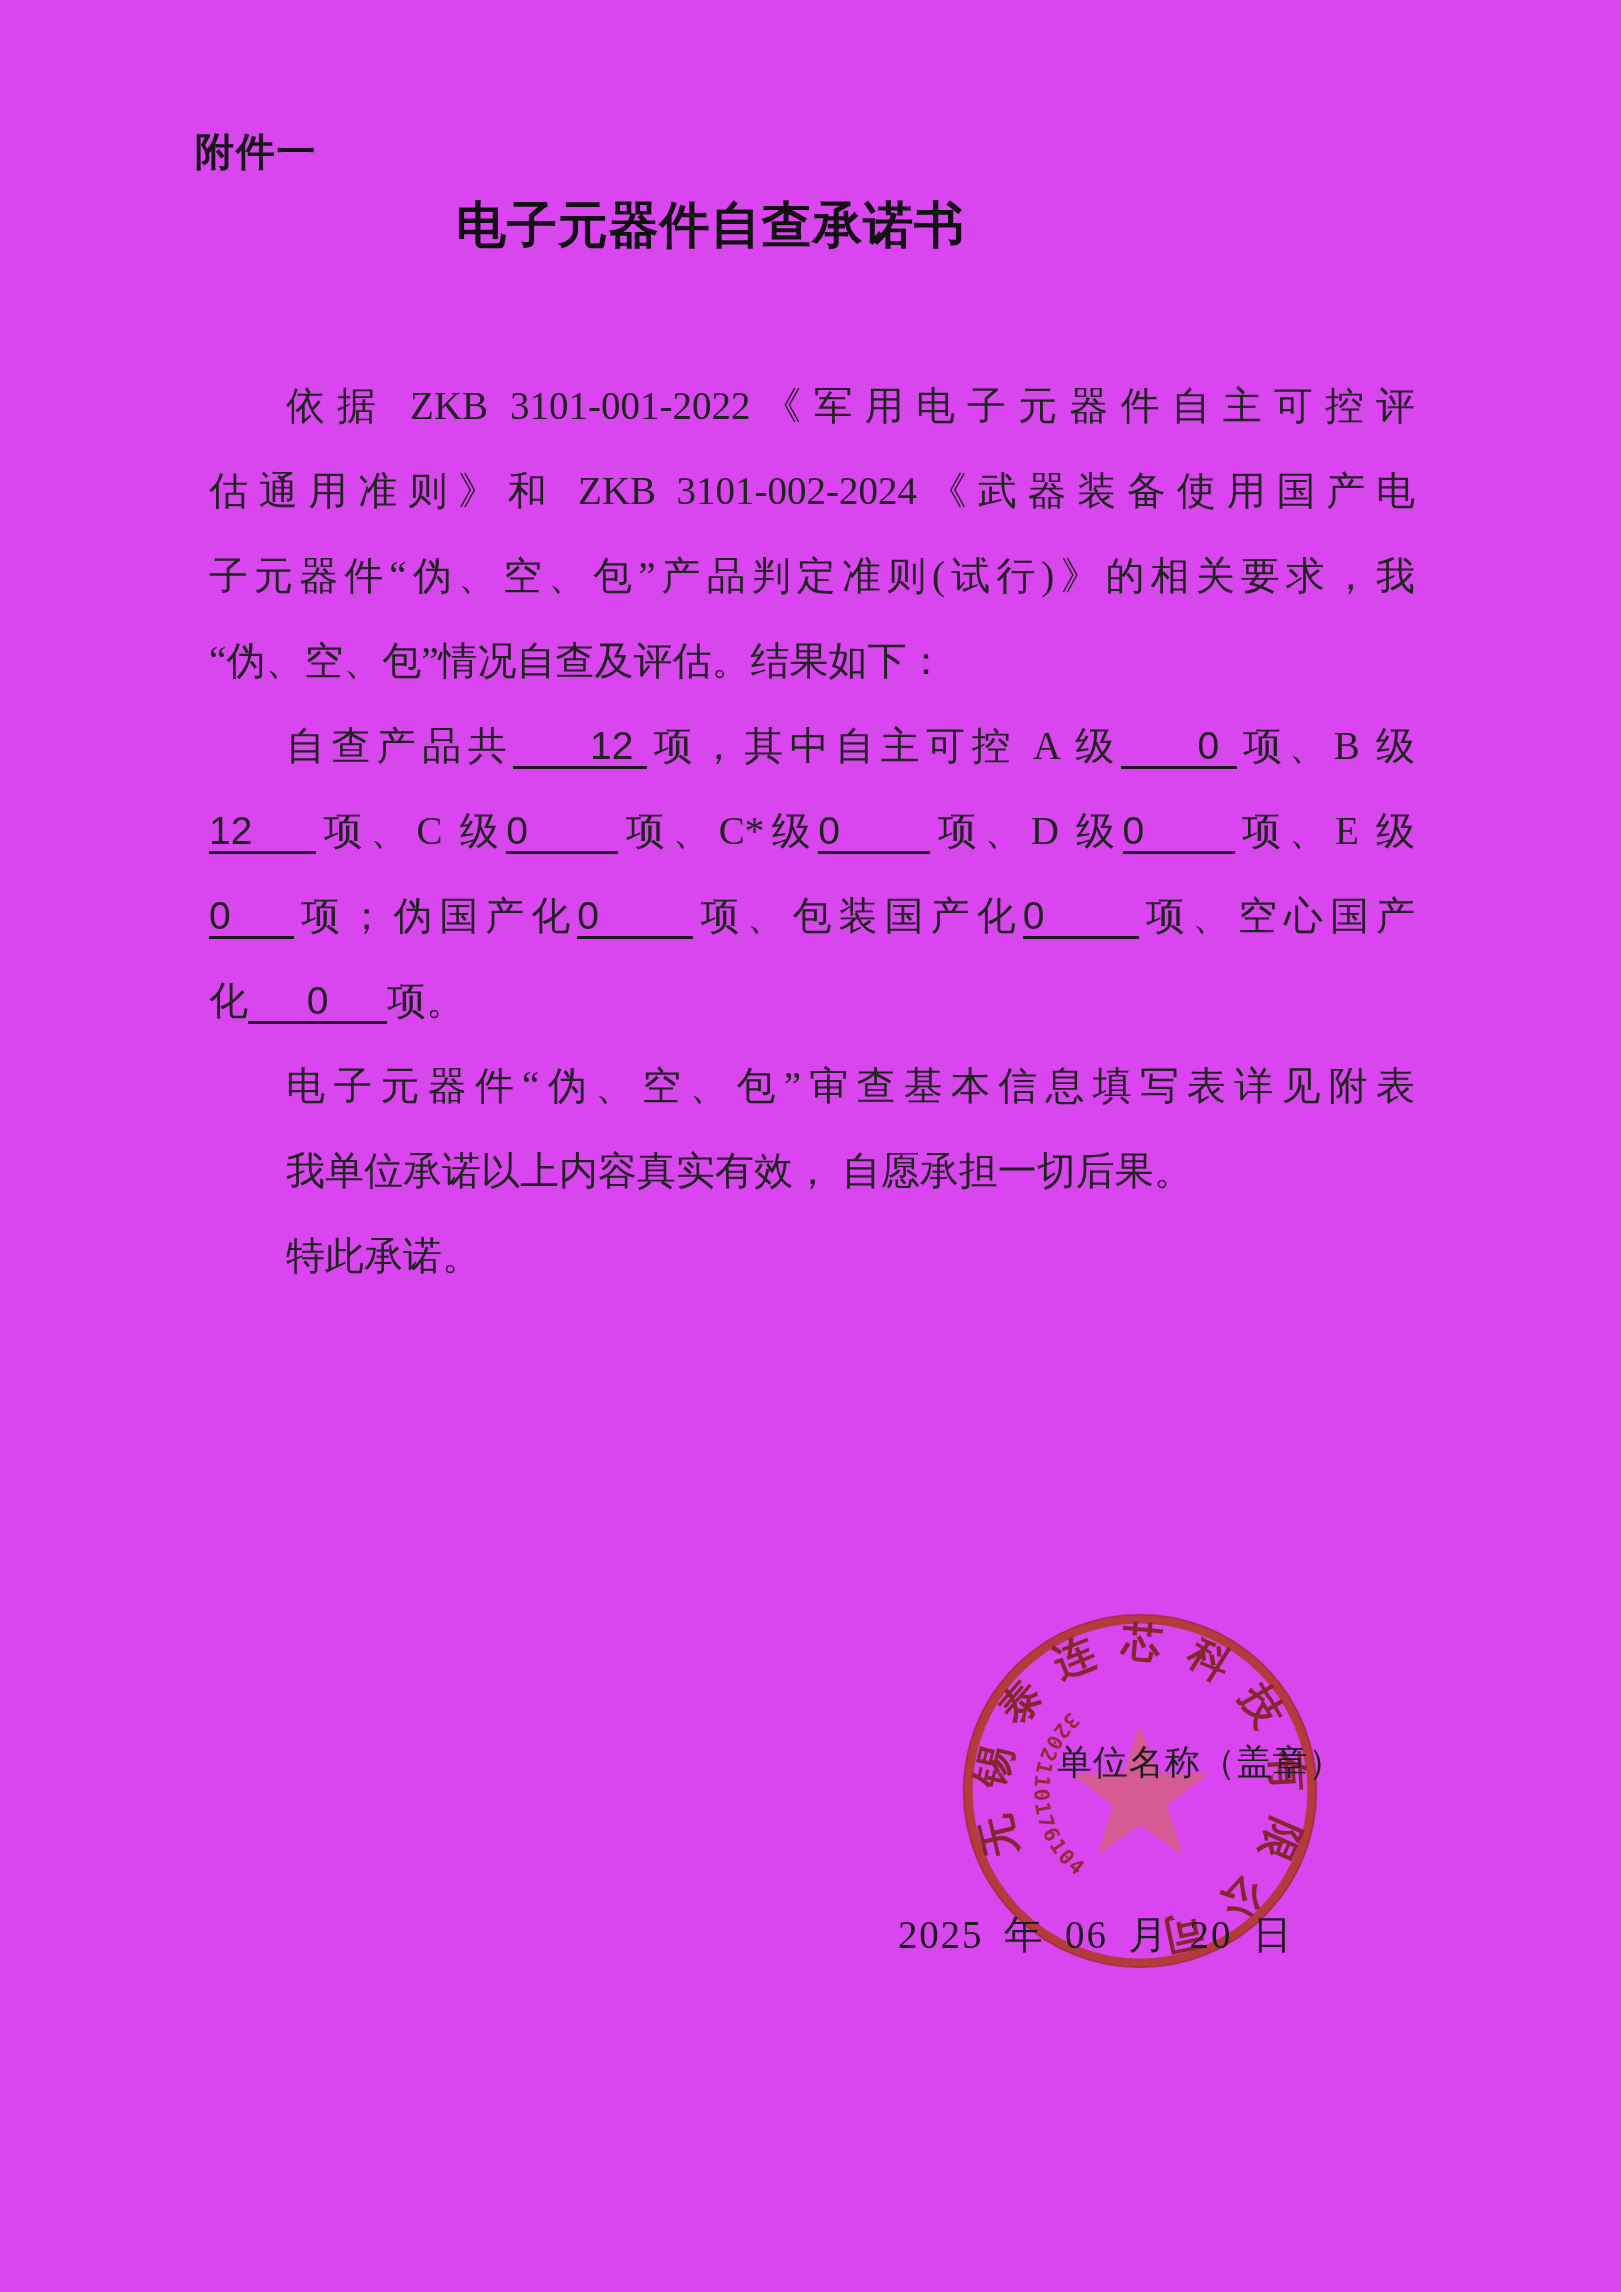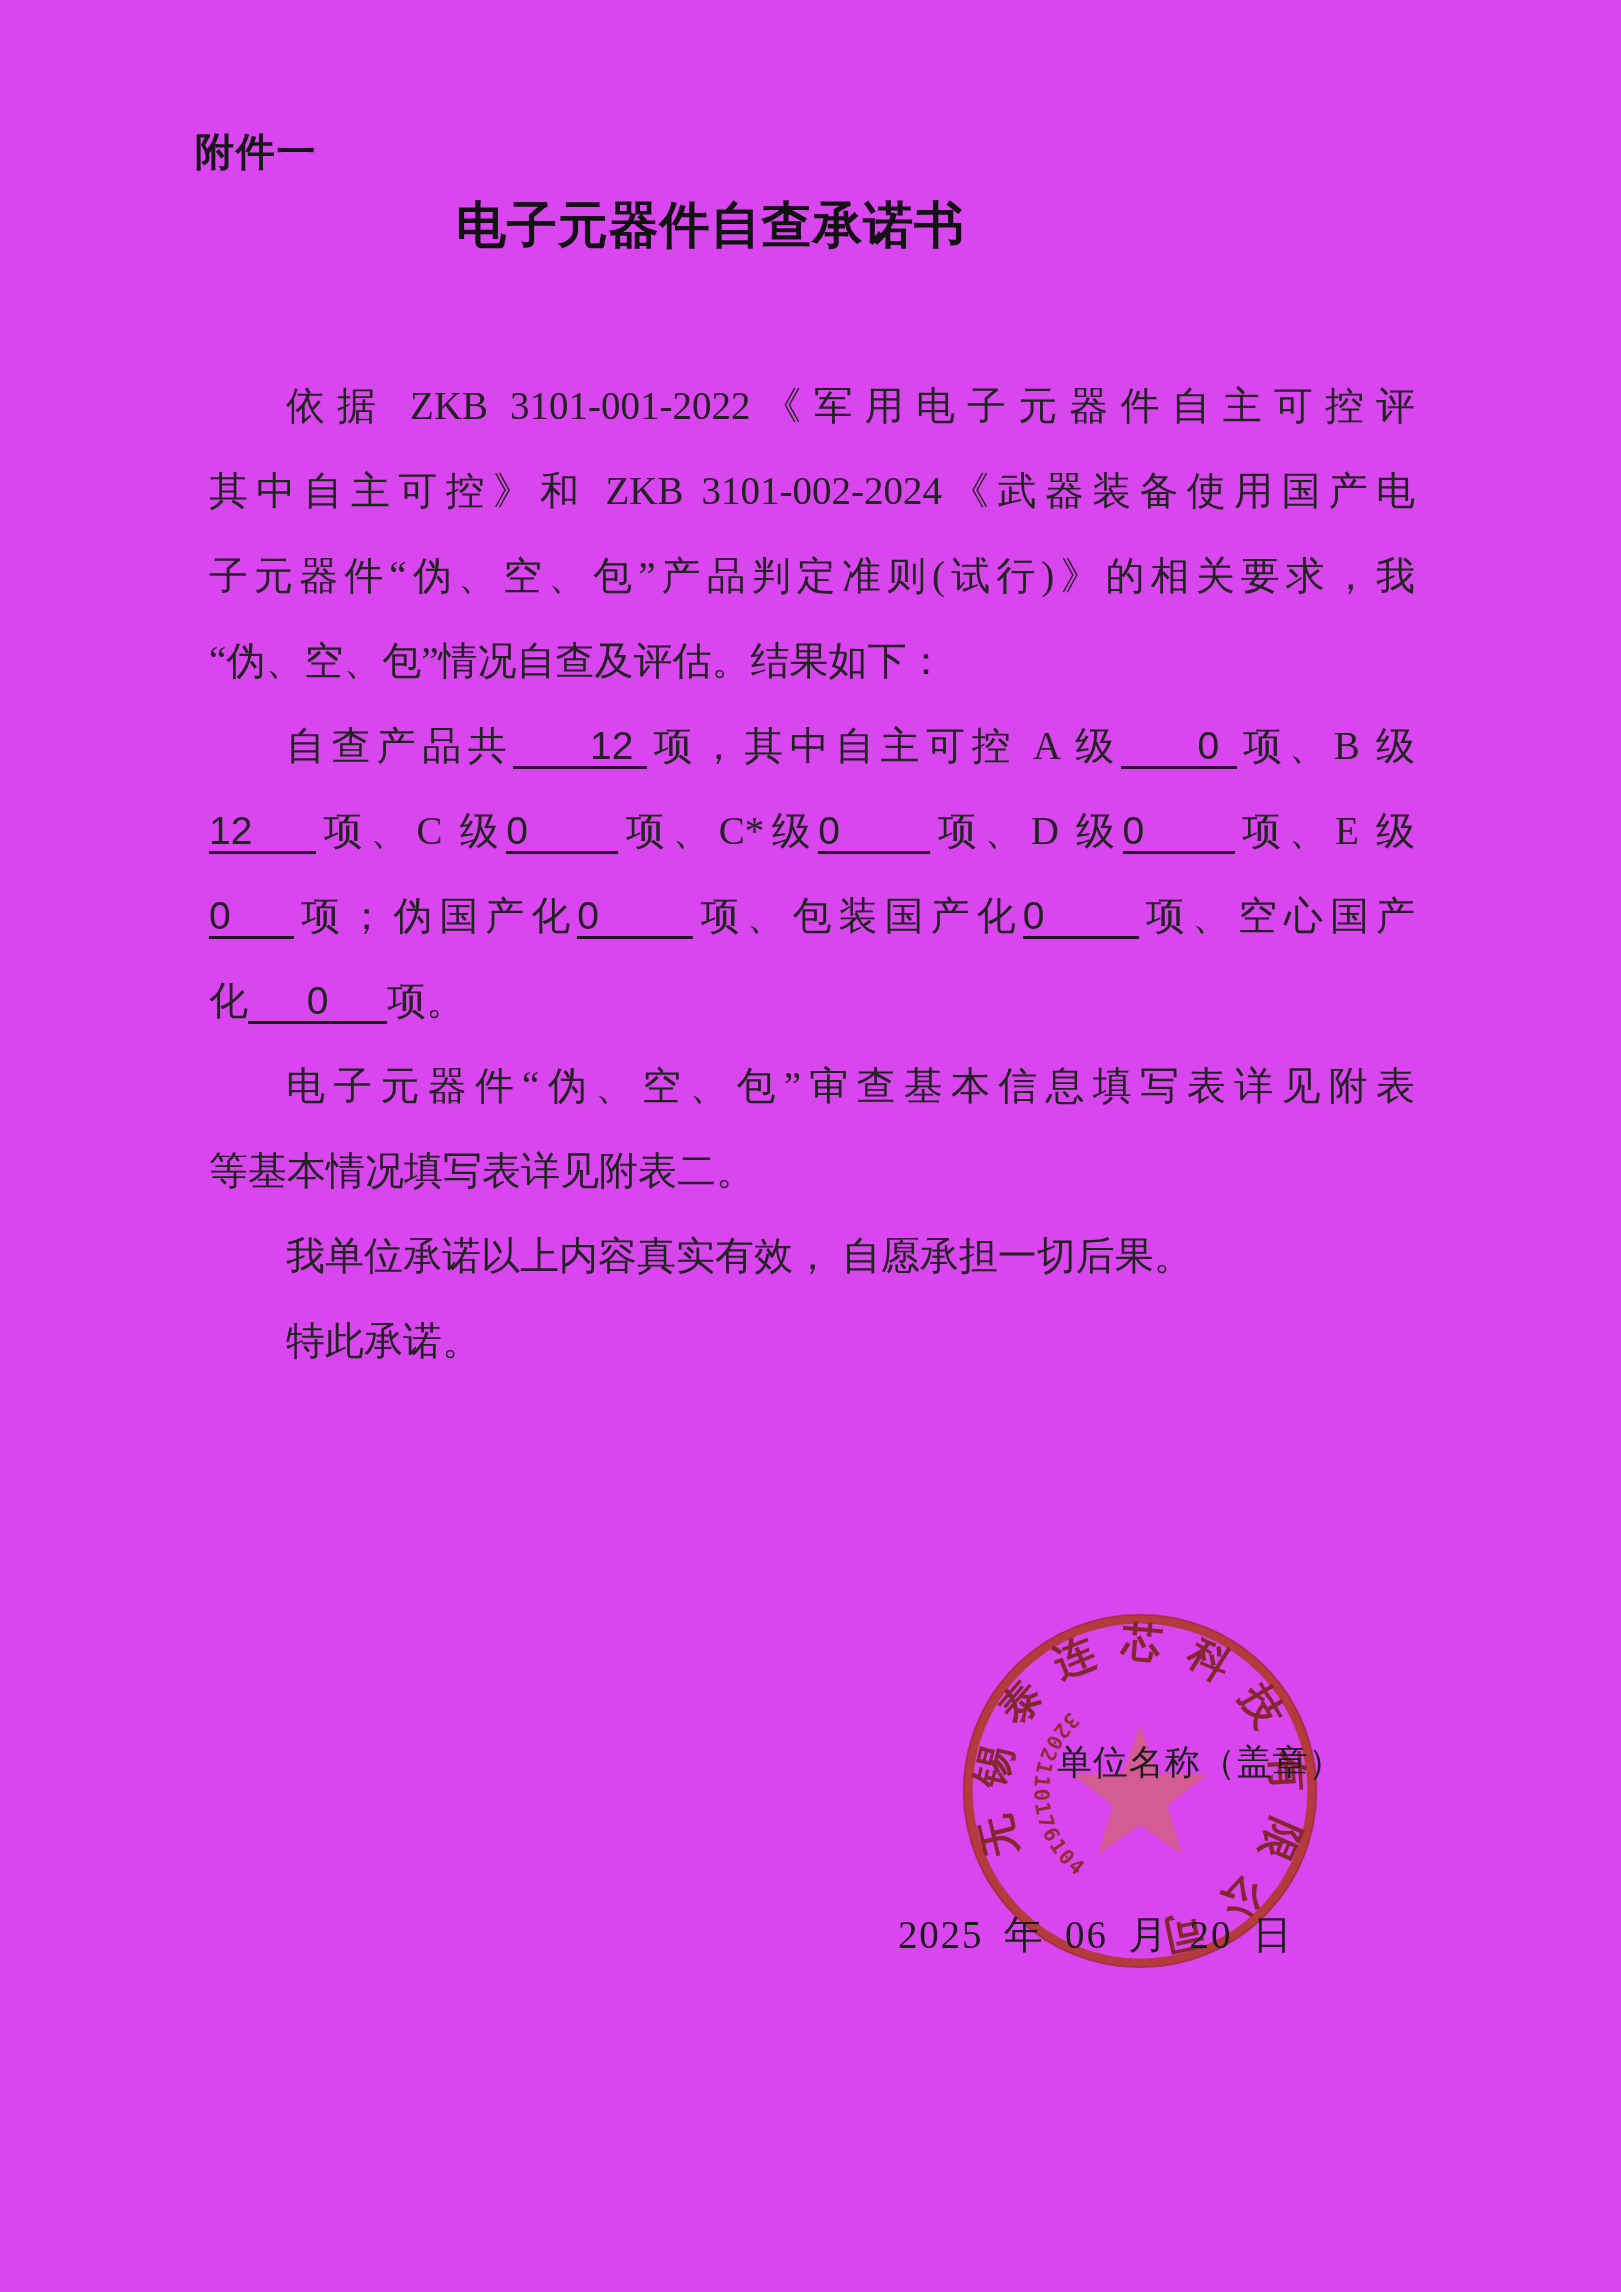--- a/index.html
+++ b/index.html
@@ -70,29 +70,28 @@
 <body>
 
 <div class="page">
 
   <div class="attachment-label">附件一</div>
 
   <div class="doc-title">电子元器件自查承诺书</div>
 
   <div class="body-text">
       <div class="line justify indent"><span>依据 </span><span class="latin">ZKB 3101-001-2022</span><span>《军用电子元器件自主可控评</span></div>
-      <div class="line justify"><span>其中自主可控》和 </span><span class="latin">ZKB 3101-002-2024</span><span>《武器装备使用国产电</span></div>
+      <div class="line justify"><span>估通用准则》和 </span><span class="latin">ZKB 3101-002-2024</span><span>《武器装备使用国产电</span></div>
       <div class="line justify"><span>子元器件“伪、空、包”产品判定准则(试行)》的相关要求，我</span></div>
       <div class="line"><span>“伪、空、包”情况自查及评估。结果如下：</span></div>
       <div class="line justify indent"><span>自查产品共</span><span class="blank" style="min-width: 134px;">12</span><span>项，其中自主可控 </span><span class="latin">A</span><span> 级</span><span class="blank" style="min-width: 116px;">0</span><span>项、</span><span class="latin">B</span><span> 级</span></div>
       <div class="line justify"><span class="blank" style="min-width: 107px;">12</span><span>项、</span><span class="latin">C</span><span> 级</span><span class="blank" style="min-width: 112px;">0</span><span>项、</span><span class="latin">C*</span><span>级</span><span class="blank" style="min-width: 112px;">0</span><span>项、</span><span class="latin">D</span><span> 级</span><span class="blank" style="min-width: 112px;">0</span><span>项、</span><span class="latin">E</span><span> 级</span></div>
       <div class="line justify"><span class="blank" style="min-width: 85px;">0</span><span>项；伪国产化</span><span class="blank" style="min-width: 116px;">0</span><span>项、包装国产化</span><span class="blank" style="min-width: 116px;">0</span><span>项、空心国产</span></div>
       <div class="line"><span>化</span><span class="blank" style="min-width: 139px;">0</span><span>项。</span></div>
       <div class="line justify indent"><span>电子元器件“伪、空、包”审查基本信息填写表详见附表</span></div>
-      <div class="line"><span>等基本情况填写表详见附表二。</span></div>
       <div class="line indent"><span>我单位承诺以上内容真实有效， 自愿承担一切后果。</span></div>
       <div class="line indent"><span>特此承诺。</span></div>
     </div>
 
   <svg class="seal" viewBox="0 0 420 420">
     <circle cx="210" cy="210" r="192" fill="none" stroke-width="10" stroke="#b23a31"></circle>
     <circle cx="210" cy="210" r="197" fill="none" stroke-width="2" opacity="0.65" stroke="#8f241d"></circle>
     <path d="M 210 136 L 228.8 190.1 L 286.1 191.3 L 240.4 225.9 L 257 280.7
              L 210 248 L 163 280.7 L 179.6 225.9 L 133.9 191.3 L 191.2 190.1 Z" opacity="0.85" fill="#d2607a"></path>
     <defs>

